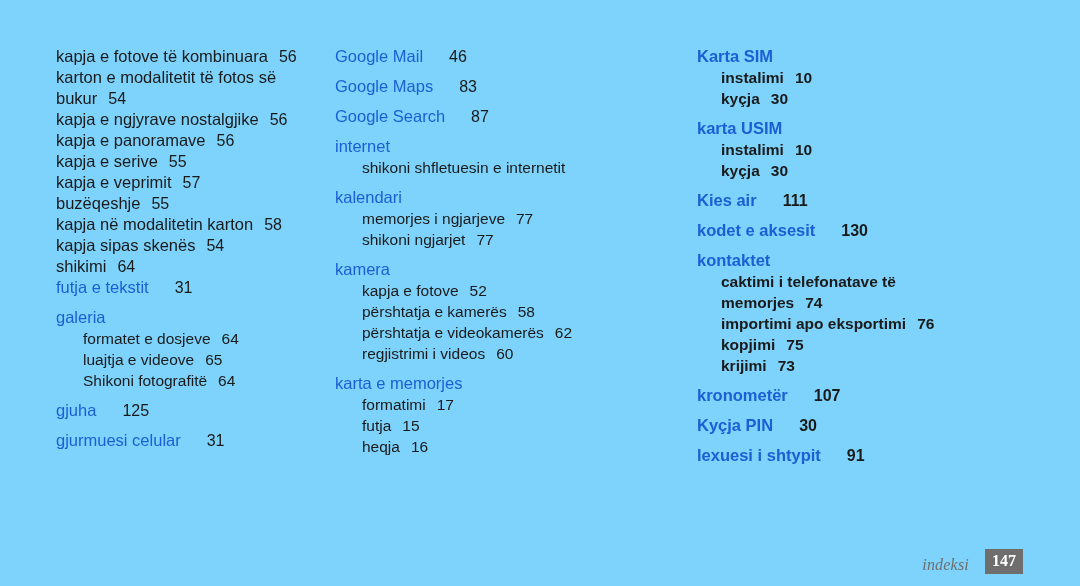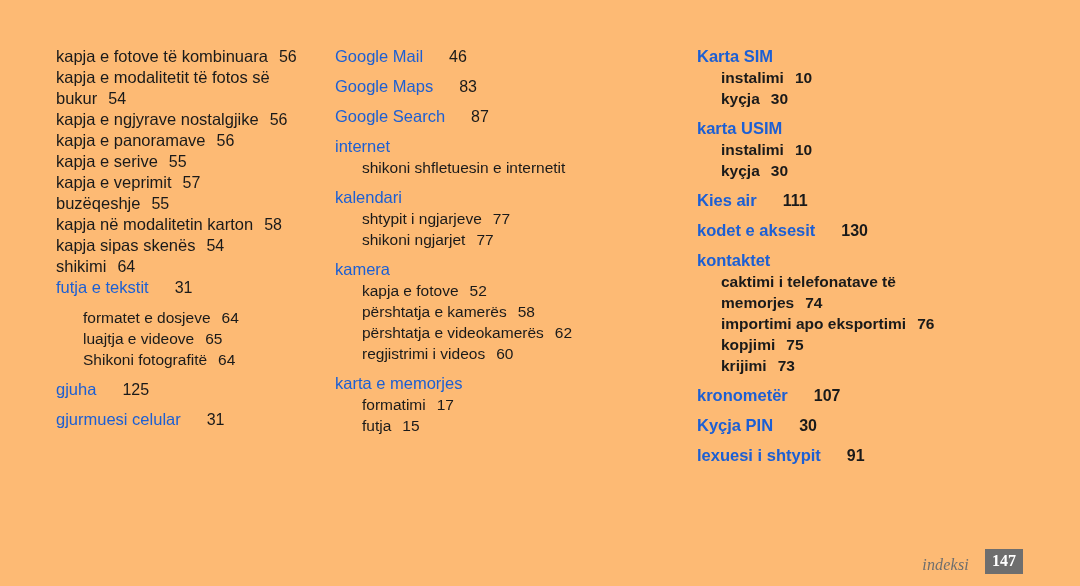--- a/index.html
+++ b/index.html
@@ -14,21 +14,21 @@
     font-family: "Liberation Sans", sans-serif;
     -webkit-font-smoothing: antialiased;
   }
 
   .index-page {
     position: absolute;
     left: 0;
     top: 0;
     width: 1080px;
     height: 586px;
-    background: #fdba74;
+    background: #7dd3fc;
     overflow: hidden;
   }
 
   .columns {
     position: absolute;
     left: 0;
     top: 46px;
     width: 1080px;
     display: flex;
     align-items: flex-start;
@@ -118,36 +118,37 @@
 </head>
 <body>
 
 <div class="index-page">
 
   <div class="columns">
     <div class="column column-1">
         <div class="entry-group tight">
           <ul class="sub-list">
             <li class="plain-row"><span>kapja e fotove të kombinuara</span><span class="page-num">56</span></li>
-            <li class="plain-row"><span>kapja e modalitetit të fotos së</span></li>
+            <li class="plain-row"><span>karton e modalitetit të fotos së</span></li>
             <li class="plain-row"><span>bukur</span><span class="page-num">54</span></li>
             <li class="plain-row"><span>kapja e ngjyrave nostalgjike</span><span class="page-num">56</span></li>
             <li class="plain-row"><span>kapja e panoramave</span><span class="page-num">56</span></li>
             <li class="plain-row"><span>kapja e serive</span><span class="page-num">55</span></li>
             <li class="plain-row"><span>kapja e veprimit</span><span class="page-num">57</span></li>
             <li class="plain-row"><span>buzëqeshje</span><span class="page-num">55</span></li>
             <li class="plain-row"><span>kapja në modalitetin karton</span><span class="page-num">58</span></li>
             <li class="plain-row"><span>kapja sipas skenës</span><span class="page-num">54</span></li>
             <li class="plain-row"><span>shikimi</span><span class="page-num">64</span></li>
           </ul>
         </div>
         <div class="entry-group">
           <div class="heading-row"><span>futja e tekstit</span><span class="page-num">31</span></div>
         </div>
         <div class="entry-group">
+          <div class="heading-row"><span>galeria</span></div>
           <ul class="sub-list">
             <li class="sub-row"><span>formatet e dosjeve</span><span class="page-num">64</span></li>
             <li class="sub-row"><span>luajtja e videove</span><span class="page-num">65</span></li>
             <li class="sub-row"><span>Shikoni fotografitë</span><span class="page-num">64</span></li>
           </ul>
         </div>
         <div class="entry-group">
           <div class="heading-row"><span>gjuha</span><span class="page-num">125</span></div>
         </div>
         <div class="entry-group">
@@ -166,38 +167,39 @@
         </div>
         <div class="entry-group">
           <div class="heading-row"><span>internet</span></div>
           <ul class="sub-list">
             <li class="sub-row"><span>shikoni shfletuesin e internetit</span></li>
           </ul>
         </div>
         <div class="entry-group">
           <div class="heading-row"><span>kalendari</span></div>
           <ul class="sub-list">
-            <li class="sub-row"><span>shtypit i ngjarjeve</span><span class="page-num">77</span></li>
+            <li class="sub-row"><span>memorjes i ngjarjeve</span><span class="page-num">77</span></li>
             <li class="sub-row"><span>shikoni ngjarjet</span><span class="page-num">77</span></li>
           </ul>
         </div>
         <div class="entry-group">
           <div class="heading-row"><span>kamera</span></div>
           <ul class="sub-list">
             <li class="sub-row"><span>kapja e fotove</span><span class="page-num">52</span></li>
             <li class="sub-row"><span>përshtatja e kamerës</span><span class="page-num">58</span></li>
             <li class="sub-row"><span>përshtatja e videokamerës</span><span class="page-num">62</span></li>
             <li class="sub-row"><span>regjistrimi i videos</span><span class="page-num">60</span></li>
           </ul>
         </div>
         <div class="entry-group">
           <div class="heading-row"><span>karta e memorjes</span></div>
           <ul class="sub-list">
             <li class="sub-row"><span>formatimi</span><span class="page-num">17</span></li>
             <li class="sub-row"><span>futja</span><span class="page-num">15</span></li>
+            <li class="sub-row"><span>heqja</span><span class="page-num">16</span></li>
           </ul>
         </div>
       </div>
     <div class="column column-3">
         <div class="entry-group">
           <div class="heading-row"><span>Karta SIM</span></div>
           <ul class="sub-list">
             <li class="sub-row"><span>instalimi</span><span class="page-num">10</span></li>
             <li class="sub-row"><span>kyçja</span><span class="page-num">30</span></li>
           </ul>

